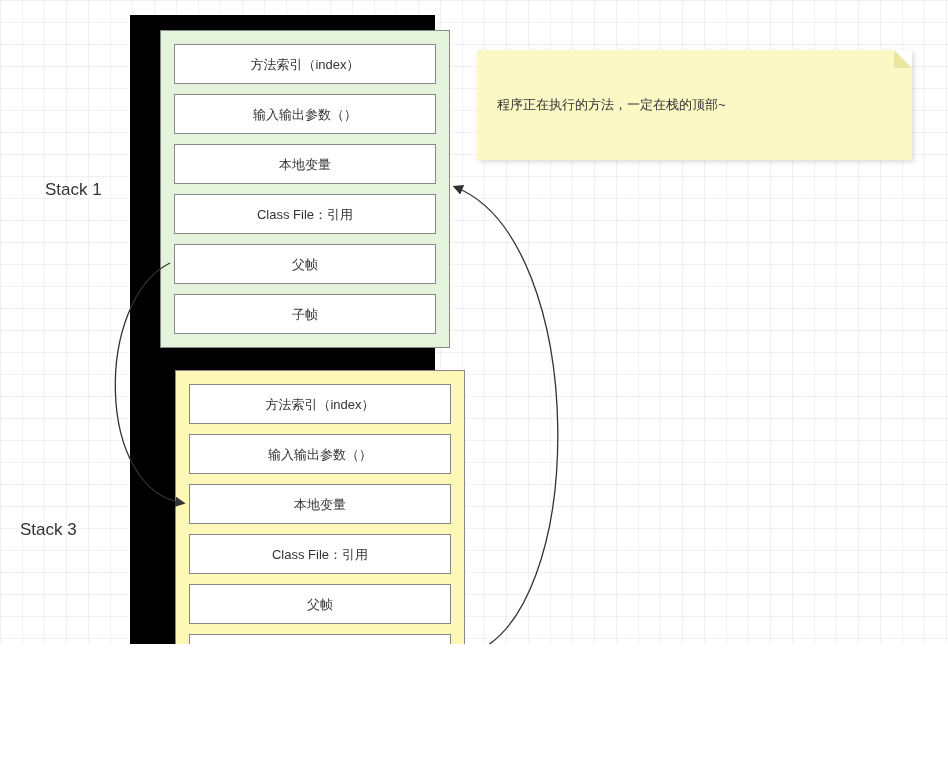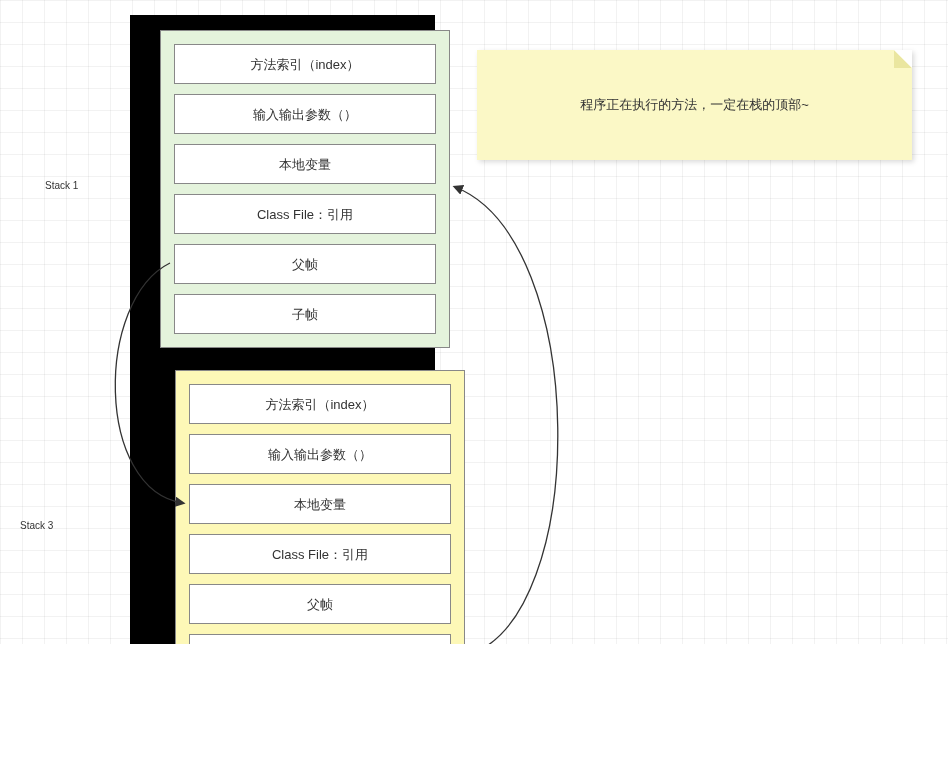--- a/index.html
+++ b/index.html
@@ -22,21 +22,21 @@
   .sticky{
     position:absolute;
     left:477px;
     top:50px;
     width:435px;
     height:110px;
     background:#fbf8c6;
     box-shadow:2px 2px 5px rgba(0,0,0,0.15);
     display:flex;
     align-items:center;
-    justify-content:center;
+    justify-content:flex-start;
     text-align:center;
     padding:0 20px;
     box-sizing:border-box;
   }
   .sticky::after{
     content:"";
     position:absolute;
     right:0;top:0;
     width:0;height:0;
     border-style:solid;
@@ -76,21 +76,21 @@
     border:1px solid #888;
     box-sizing:border-box;
     display:flex;
     align-items:center;
     justify-content:center;
     font-size:13px;
     line-height:1;
   }
   .label{
     position:absolute;
-    font-size:10px;
+    font-size:17px;
     color:#333;
   }
   svg.arrows{
     position:absolute;
     left:0;top:0;
     width:948px;height:765px;
     pointer-events:none;
   }
 </style>
 </head>

